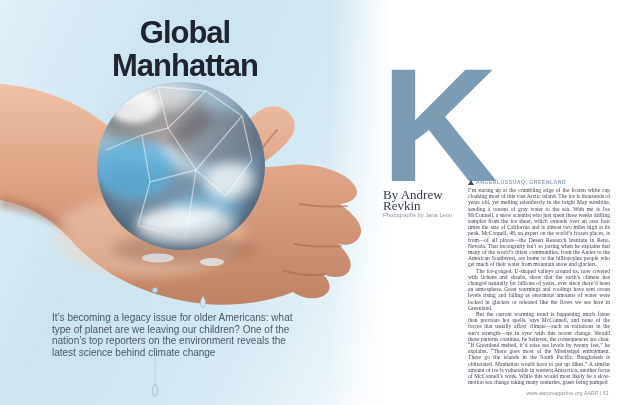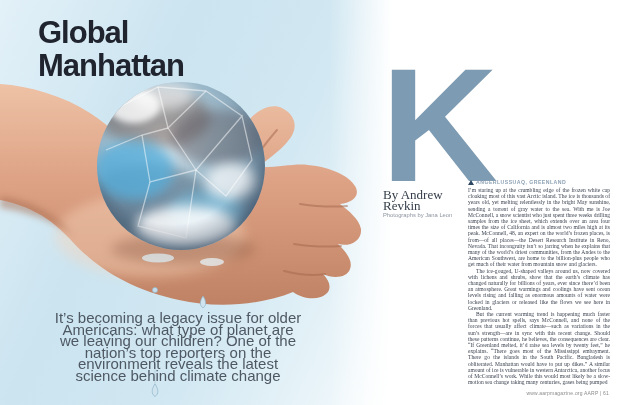--- a/index.html
+++ b/index.html
@@ -8,28 +8,28 @@
     overflow:hidden;font-family:"Liberation Sans",sans-serif;
   }
   
   .photo-page{
     position:absolute;left:0;top:0;width:392px;height:405px;
     background:
       linear-gradient(to right, rgba(255,255,255,0) 0%, rgba(255,255,255,0) 84%, #ffffff 100%),
       linear-gradient(115deg,#e3f1f8 0%,#cbe4f0 34%,#d2e8f2 62%,#e9f4f9 86%,#fbfdfe 100%);
   }
   .headline{
-    position:absolute;left:38px;top:16px;width:294px;text-align:left;
+    position:absolute;left:38px;top:16px;width:294px;text-align:center;
     color:#20242f;font-weight:bold;font-size:31px;line-height:33px;
     letter-spacing:-1px;
   }
   .headline span{display:block;}
   .deck{
-    position:absolute;left:52px;top:312px;width:252px;text-align:center;
-    color:#4e5863;font-size:15px;line-height:11.5px;font-weight:400;
+    position:absolute;left:52px;top:312px;width:252px;
+    color:#4e5863;font-size:10px;line-height:11.5px;font-weight:400;
   }
   .scene{position:absolute;left:0;top:0;}
   
   .drop-cap{
     position:absolute;left:381px;top:63px;width:120px;height:128px;
     color:#7d9bb2;font-weight:bold;font-size:162px;line-height:124px;
     letter-spacing:-4px;
   }
   .byline-block{position:absolute;left:383px;top:189px;width:84px;}
   .byline{font-family:"Liberation Serif",serif;font-size:13px;color:#343d49;line-height:11px;}

